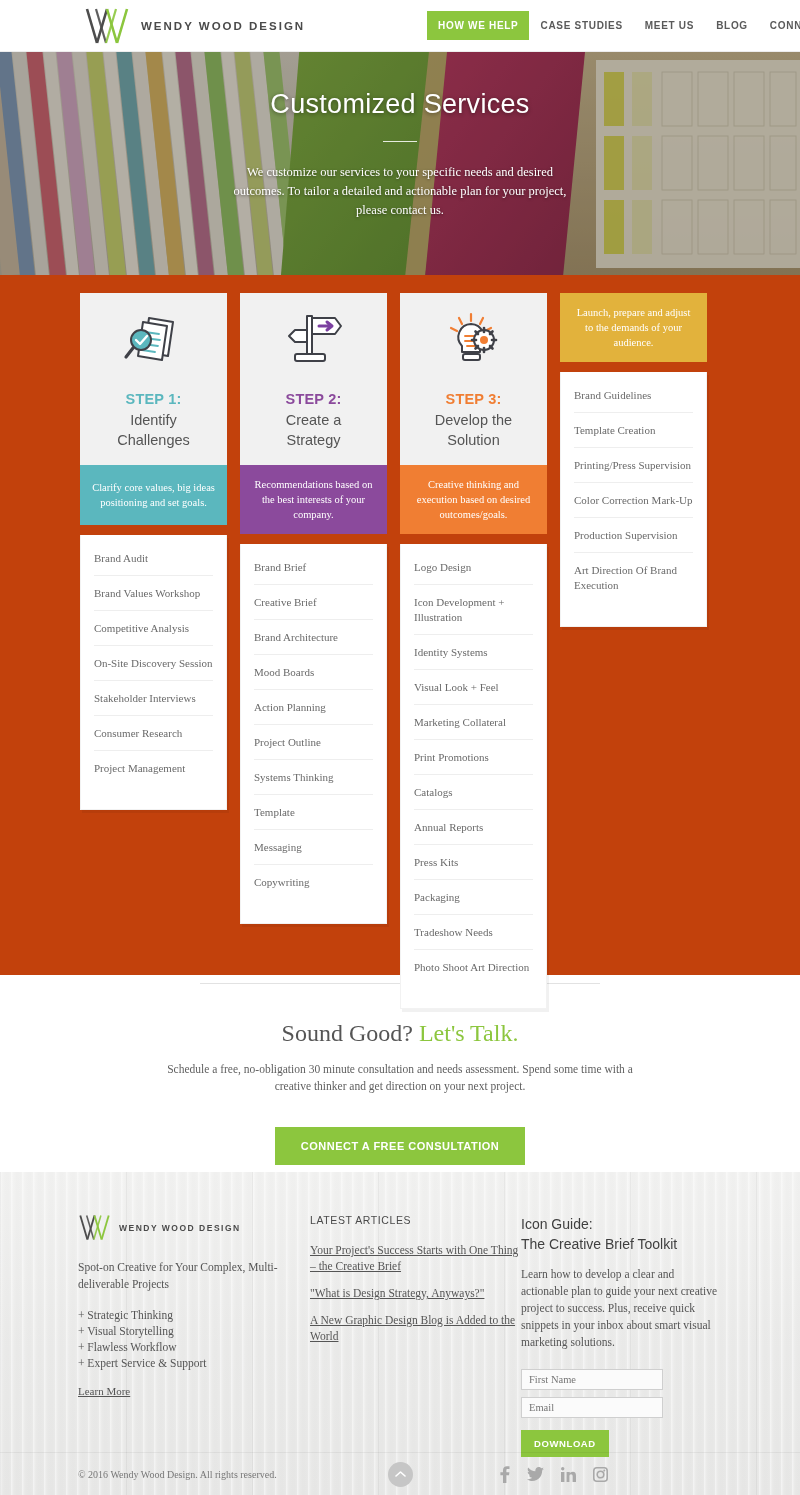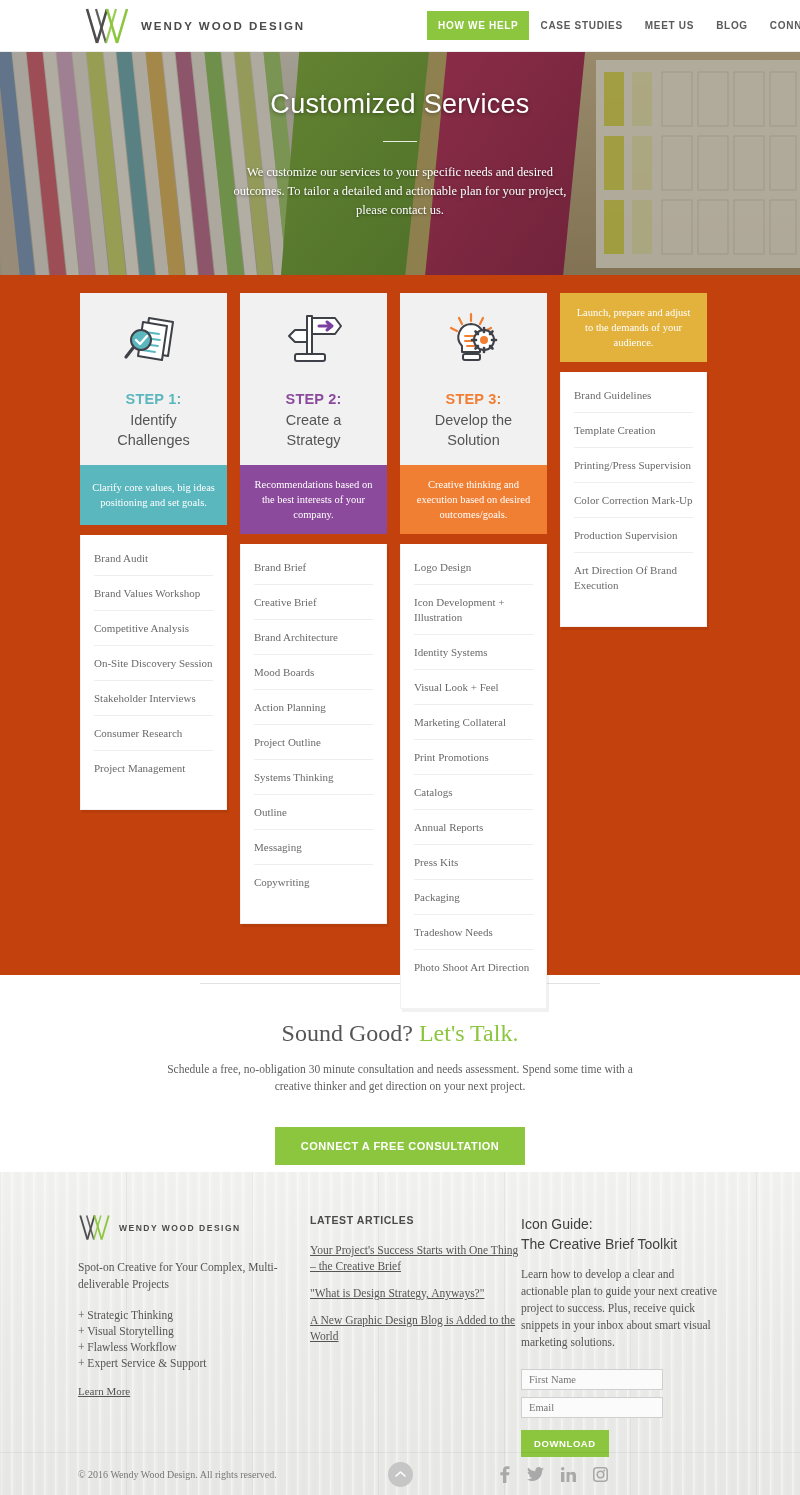--- a/index.html
+++ b/index.html
@@ -238,21 +238,21 @@
     margin-top: 14px;
     font-family: "Liberation Serif", serif;
     font-size: 11px;
     color: #555555;
     text-decoration: underline;
     cursor: pointer;
   }
 
   .f-heading {
     font-size: 10.5px;
-    font-weight: bold;
+    font-weight: normal;
     letter-spacing: 0.6px;
     color: #4a4a4a;
     margin-bottom: 16px;
   }
   .f-article {
     display: block;
     font-family: "Liberation Serif", serif;
     font-size: 11.5px;
     line-height: 16px;
     color: #555555;
@@ -498,21 +498,21 @@
       </div>
       <div class="step-banner" style="background: rgb(139, 74, 156);">Recommendations based on the best interests of your company.</div>
       <ul class="step-list">
         <li>Brand Brief</li>
         <li>Creative Brief</li>
         <li>Brand Architecture</li>
         <li>Mood Boards</li>
         <li>Action Planning</li>
         <li>Project Outline</li>
         <li>Systems Thinking</li>
-        <li>Outline</li>
+        <li>Template</li>
         <li>Messaging</li>
         <li>Copywriting</li>
       </ul>
     </div>
 
     <div class="step-col">
       <div class="step-head">
         <div class="step-icon">
           <svg width="62" height="56" viewBox="0 0 62 56">
             <g stroke="#F07E33" stroke-width="2.2" stroke-linecap="round">

